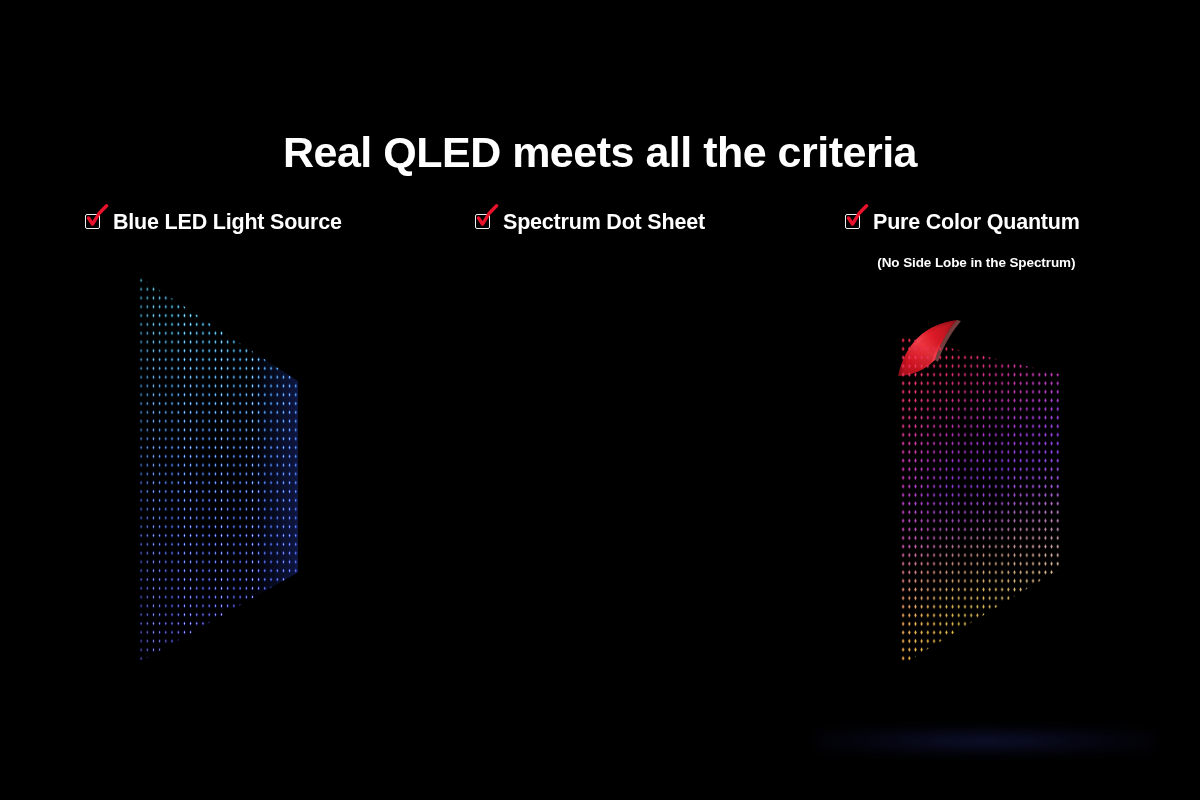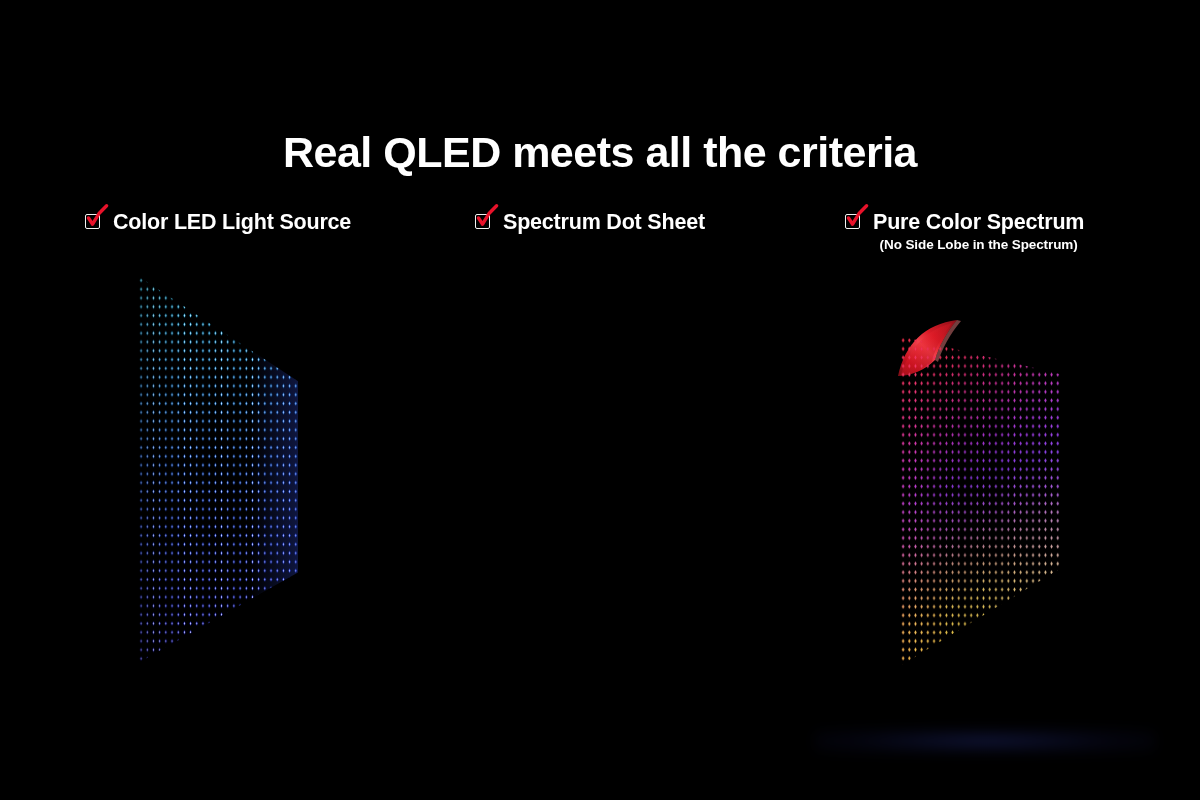--- a/index.html
+++ b/index.html
@@ -97,20 +97,21 @@
     letter-spacing: -0.2px;
   }
   .label-sub {
     display: block;
     font-size: 13.5px;
     font-weight: bold;
     color: #ffffff;
     line-height: 20px;
     text-align: center;
     letter-spacing: -0.1px;
+    margin-top: 18px;
   }
 
   
   .panel {
     position: absolute;
     overflow: hidden;
   }
 
   
   #panel-led {
@@ -237,21 +238,21 @@
   <div class="column c1">
 
     <div class="label-row">
       <span class="checkbox">
         <span class="box"></span>
         <svg class="tick" viewBox="0 0 26 26">
           <path d="M4.5 13.0 L8.6 19.2 L15.0 8.5 L22.6 0.8" fill="none" stroke="#e8122a" stroke-width="3.4" stroke-linecap="round" stroke-linejoin="round"></path>
         </svg>
       </span>
       <span class="label-text-wrap">
-        <span class="label-title">Color LED Light Source</span>
+        <span class="label-title">Blue LED Light Source</span>
       </span>
     </div>
 
     <div class="panel" id="panel-led">
       <div class="grid"></div>
       <div class="sheen"></div>
     </div>
   </div>
 
   <div class="column c2">
@@ -297,21 +298,21 @@
   <div class="column c3">
 
     <div class="label-row">
       <span class="checkbox">
         <span class="box"></span>
         <svg class="tick" viewBox="0 0 26 26">
           <path d="M4.5 13.0 L8.6 19.2 L15.0 8.5 L22.6 0.8" fill="none" stroke="#e8122a" stroke-width="3.4" stroke-linecap="round" stroke-linejoin="round"></path>
         </svg>
       </span>
       <span class="label-text-wrap">
-        <span class="label-title">Pure Color Spectrum</span>
+        <span class="label-title">Pure Color Quantum</span>
         <span class="label-sub">(No Side Lobe in the Spectrum)</span>
       </span>
     </div>
 
   </div>
 
   <div id="ambient"></div>
 </div>
 
 </body></html>

